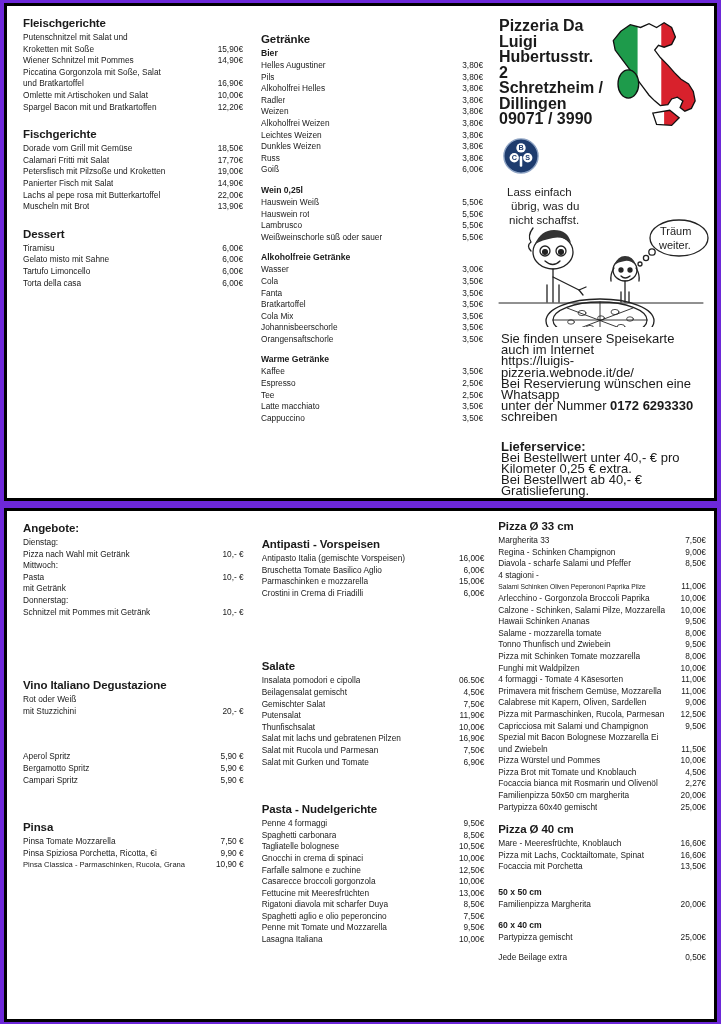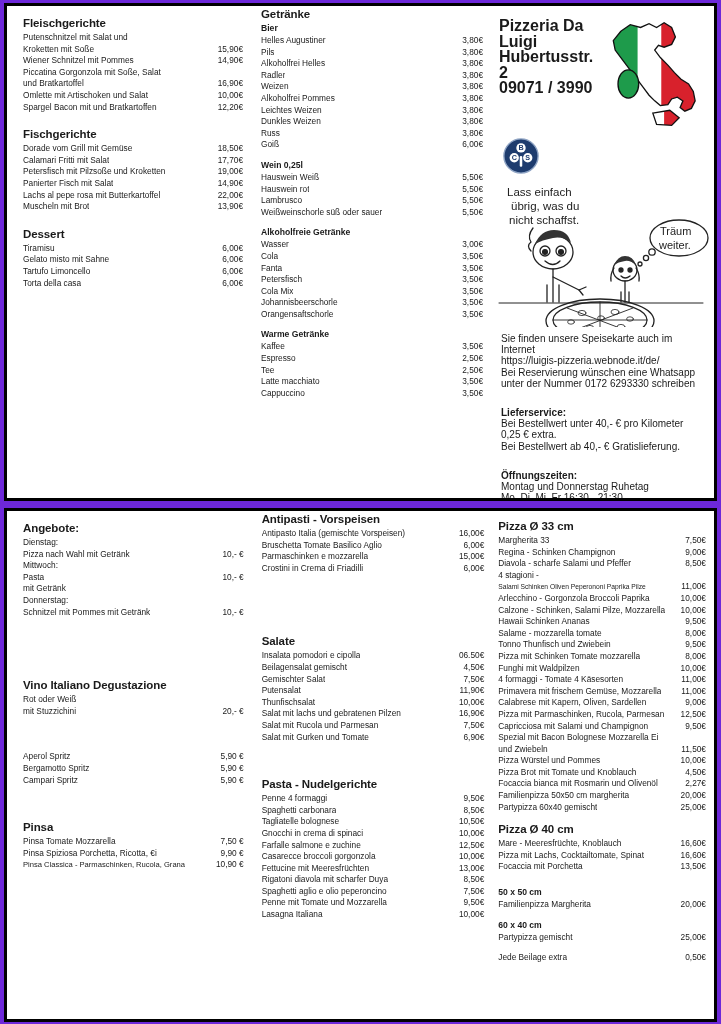--- a/index.html
+++ b/index.html
@@ -5,21 +5,21 @@
   html,body{margin:0;padding:0;background:#ffffff;}
   body{width:721px;height:1024px;font-family:"Liberation Sans",sans-serif;color:#1a1a1a;}
   .page{width:721px;height:1024px;position:relative;box-sizing:border-box;background:#6d28d9;
         padding:3px 4px 2px 4px;display:flex;flex-direction:column;gap:7px;}
   .panel{border:3px solid #000;background:#fff;box-sizing:border-box;position:relative;overflow:hidden;}
   .panel-top{height:498px;}
   .panel-bottom{flex:1;}
   .cols{display:flex;height:100%;box-sizing:border-box;}
   .col{box-sizing:border-box;}
   .col-a{width:246px;padding:10px 8px 0 16px;}
-  .col-b{width:240px;padding:1px 6px 0 10px;}
+  .col-b{width:240px;padding:26px 6px 0 10px;}
   .col-c{width:225px;padding:8px 8px 0 8px;}
 
   h2.sec{font-size:11.5px;font-weight:bold;margin:0 0 2px 0;letter-spacing:-.1px;line-height:14px;}
   h3.sub{font-size:8.6px;font-weight:bold;margin:0 0 1px 0;line-height:11px;}
   .gap-sm{height:9px;}
   .gap-md{height:14px;}
   .gap-lg{height:34px;}
   .gap-xl{height:60px;}
 
   .row{display:flex;justify-content:space-between;align-items:baseline;font-size:8.3px;
@@ -27,22 +27,22 @@
   .row .nm{overflow:hidden;}
   .row .pr{padding-left:6px;text-align:right;flex:none;}
   .row.tiny .nm{font-size:6.7px;}
 
   
   .hdr{display:flex;align-items:flex-start;}
   .addr{font-size:16px;font-weight:bold;line-height:15.5px;padding-top:4px;padding-left:2px;width:108px;}
   .italy{width:104px;height:118px;margin-left:-4px;margin-top:2px;}
   .logo{margin:4px 0 0 6px;}
   .cartoon{margin:4px 0 0 0;}
-  .info{font-size:10px;line-height:11.2px;padding:2px 4px 0 4px;}
-  .info b{font-weight:normal;}
+  .info{font-size:13px;line-height:11.2px;padding:2px 4px 0 4px;}
+  .info b{font-weight:bold;}
   .info .hd{font-weight:bold;}
   .info p{margin:0;}
   .info .blk{margin-top:18px;}
 </style>
 </head>
 <body>
 
 <div class="page">
 
   <div class="panel panel-top">
@@ -152,21 +152,21 @@
             </div>
           <div class="row">
               <span class="nm">Radler</span>
               <span class="pr">3,80€</span>
             </div>
           <div class="row">
               <span class="nm">Weizen</span>
               <span class="pr">3,80€</span>
             </div>
           <div class="row">
-              <span class="nm">Alkoholfrei Pommes</span>
+              <span class="nm">Alkoholfrei Weizen</span>
               <span class="pr">3,80€</span>
             </div>
           <div class="row">
               <span class="nm">Leichtes Weizen</span>
               <span class="pr">3,80€</span>
             </div>
           <div class="row">
               <span class="nm">Dunkles Weizen</span>
               <span class="pr">3,80€</span>
             </div>
@@ -212,21 +212,21 @@
             </div>
           <div class="row">
               <span class="nm">Cola</span>
               <span class="pr">3,50€</span>
             </div>
           <div class="row">
               <span class="nm">Fanta</span>
               <span class="pr">3,50€</span>
             </div>
           <div class="row">
-              <span class="nm">Petersfisch</span>
+              <span class="nm">Bratkartoffel</span>
               <span class="pr">3,50€</span>
             </div>
           <div class="row">
               <span class="nm">Cola Mix</span>
               <span class="pr">3,50€</span>
             </div>
           <div class="row">
               <span class="nm">Johannisbeerschorle</span>
               <span class="pr">3,50€</span>
             </div>
@@ -262,20 +262,21 @@
             </div>
         </div>
       </div>
 
       <div class="col col-c">
 
         <div class="hdr">
           <div class="addr">
             <div>Pizzeria Da Luigi</div>
             <div>Hubertusstr. 2</div>
+            <div>Schretzheim / Dillingen</div>
             <div>09071 / 3990</div>
           </div>
           <svg class="italy" viewBox="0 0 110 125">
             <defs>
               <clipPath id="itclip">
                 <path d="M20,16 L30,9 L41,12 L50,8 L58,12 L66,7 L74,12 L78,22 L74,30 L66,33 L60,31 L56,36
                          L62,44 L70,52 L77,60 L84,67 L92,72 L97,80 L99,90 L95,98 L88,101 L83,97 L86,90
                          L80,86 L74,88 L70,94 L62,95 L56,90 L50,84 L44,76 L38,68 L32,60 L26,52 L20,44
                          L14,36 L12,26 Z"></path>
               </clipPath>

